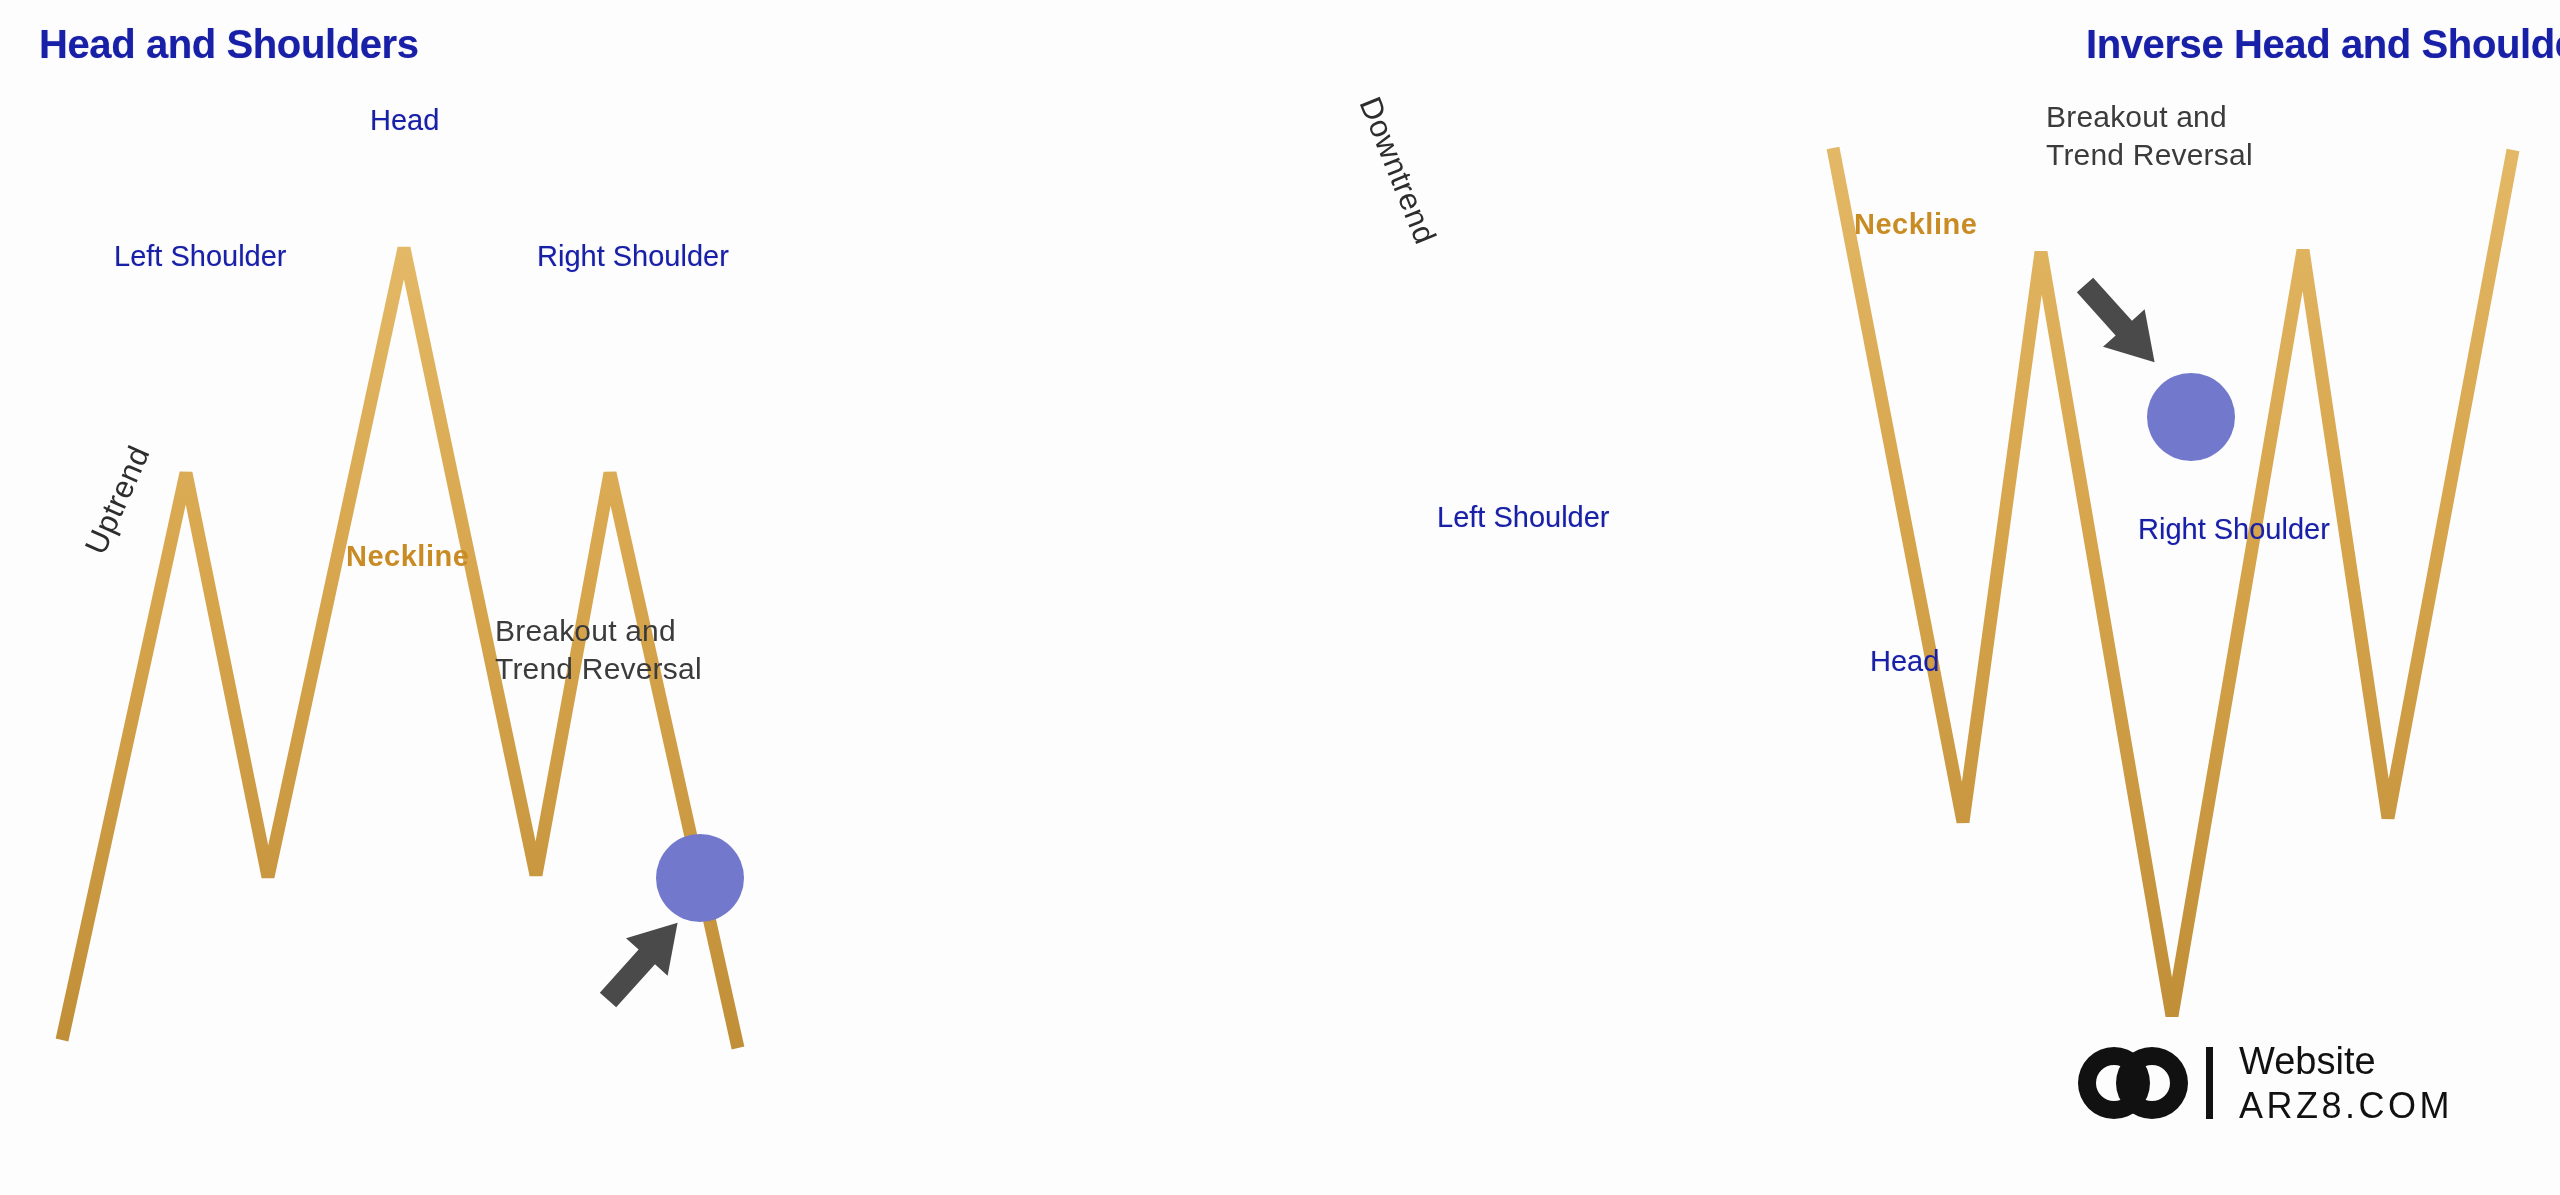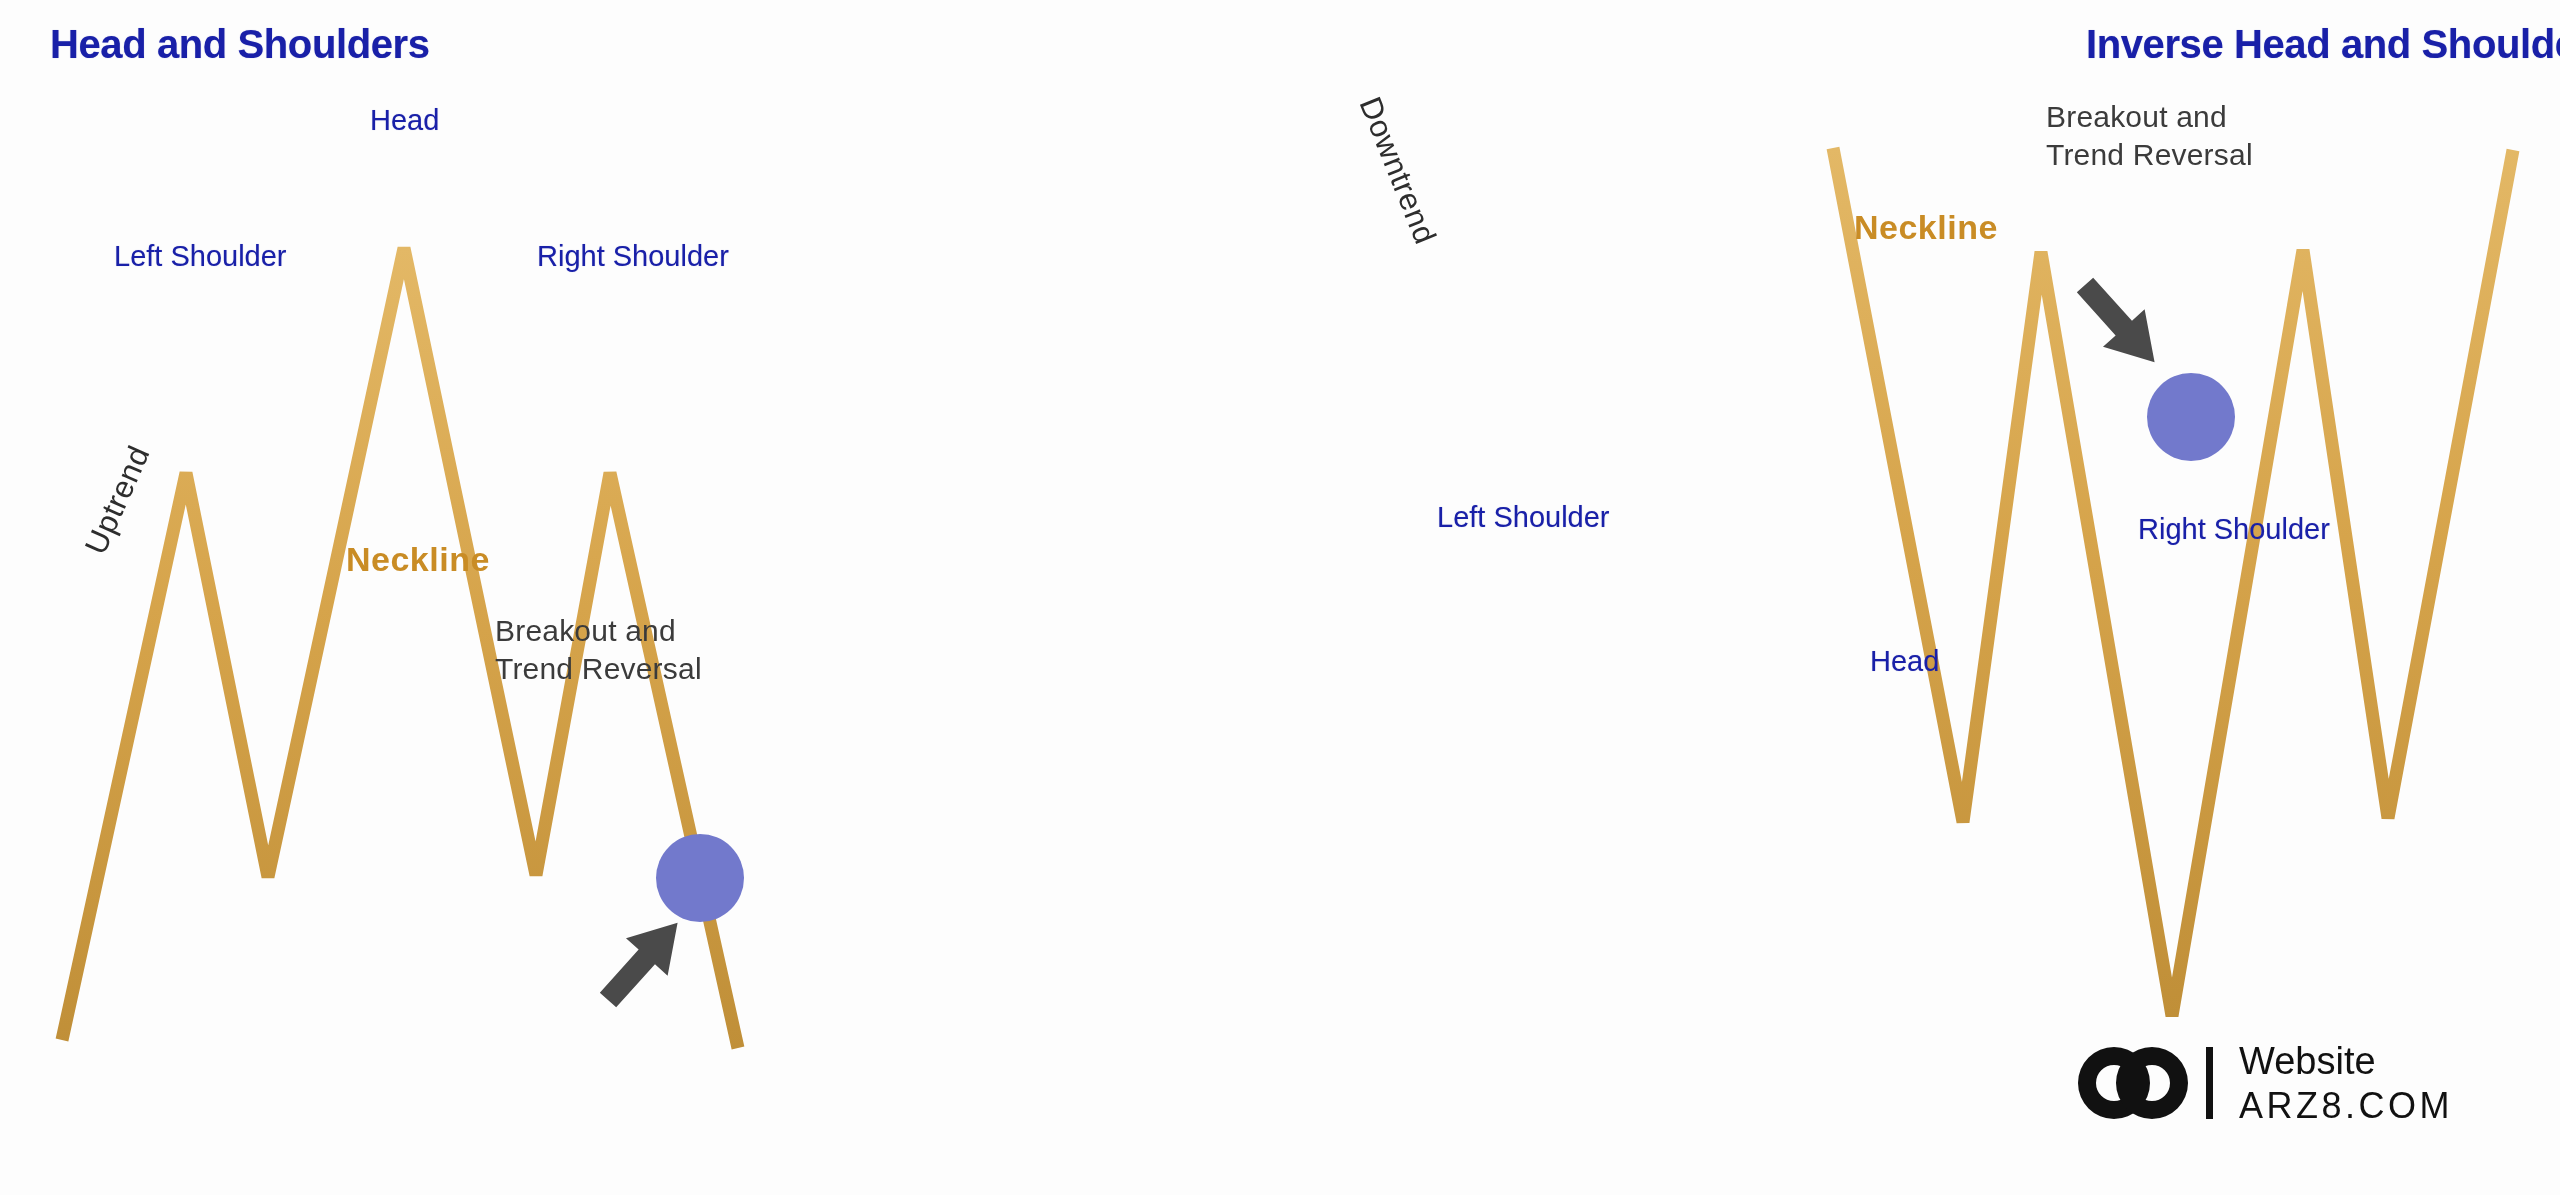--- a/index.html
+++ b/index.html
@@ -17,21 +17,21 @@
     width: 2560px;
     height: 1195px;
     background: #fdfdfd;
     overflow: hidden;
   }
   .panel {
     position: absolute;
     top: 0;
     height: 1195px;
   }
-  #panel-left  { left: 12px;      width: 1280px; }
+  #panel-left  { left: 1px;      width: 1280px; }
   #panel-right { left: 1280px; width: 1280px; }
 
   .panel-title {
     position: absolute;
     font-family: "Liberation Sans", sans-serif;
     font-weight: bold;
     font-size: 40px;
     letter-spacing: -0.4px;
     color: #1920a8;
     white-space: nowrap;
@@ -56,21 +56,21 @@
   .label-blue {
     font-family: "Liberation Sans", sans-serif;
     font-weight: normal;
     font-size: 29px;
     color: #1920a8;
     text-shadow: 0 0 1px rgba(25,32,168,0.30);
   }
   .label-gold {
     font-family: "Liberation Sans", sans-serif;
     font-weight: bold;
-    font-size: 34px;
+    font-size: 29px;
     color: #c98c25;
     letter-spacing: 0.5px;
   }
   .label-dark {
     font-family: Liberation Sans, sans-serif;
     font-weight: normal;
     font-size: 30px;
     line-height: 1.28;
     color: #3b3b3b;
     letter-spacing: 0.2px;

